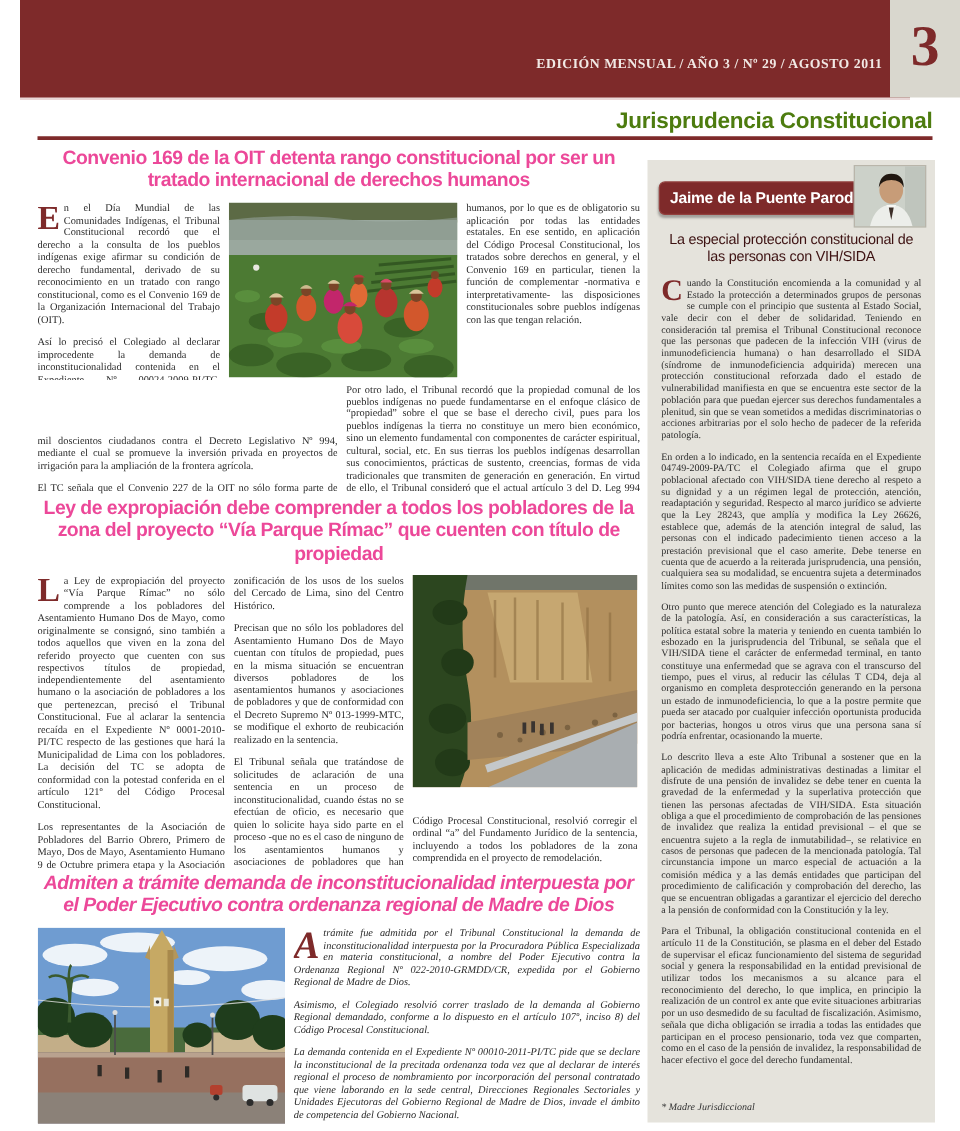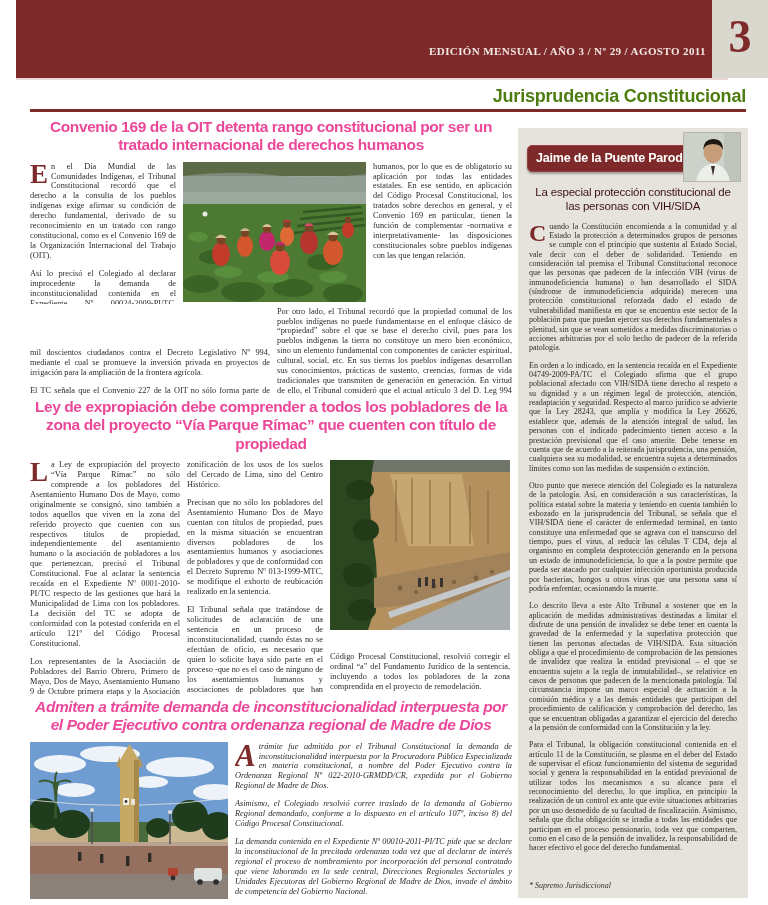--- a/index.html
+++ b/index.html
@@ -294,16 +294,16 @@
       </svg>
     </div>
     <h2 class="sb-title">La especial protección constitucional de las personas con VIH/SIDA</h2>
     <div class="sb-txt">
       <p><span class="sb-drop">C</span><span>uando la Constitución encomienda a la comunidad y al Estado la protección a determinados grupos de personas se cumple con el principio que sustenta al Estado Social, vale decir con el deber de solidaridad. Teniendo en consideración tal premisa el Tribunal Constitucional reconoce que las personas que padecen de la infección VIH (virus de inmunodeficiencia humana) o han desarrollado el SIDA (síndrome de inmunodeficiencia adquirida) merecen una protección constitucional reforzada dado el estado de vulnerabilidad manifiesta en que se encuentra este sector de la población para que puedan ejercer sus derechos fundamentales a plenitud, sin que se vean sometidos a medidas discriminatorias o acciones arbitrarias por el solo hecho de padecer de la referida patología.</span></p>
       <p>En orden a lo indicado, en la sentencia recaída en el Expediente 04749-2009-PA/TC el Colegiado afirma que el grupo poblacional afectado con VIH/SIDA tiene derecho al respeto a su dignidad y a un régimen legal de protección, atención, readaptación y seguridad. Respecto al marco jurídico se advierte que la Ley 28243, que amplía y modifica la Ley 26626, establece que, además de la atención integral de salud, las personas con el indicado padecimiento tienen acceso a la prestación previsional que el caso amerite. Debe tenerse en cuenta que de acuerdo a la reiterada jurisprudencia, una pensión, cualquiera sea su modalidad, se encuentra sujeta a determinados límites como son las medidas de suspensión o extinción.</p>
       <p>Otro punto que merece atención del Colegiado es la naturaleza de la patología. Así, en consideración a sus características, la política estatal sobre la materia y teniendo en cuenta también lo esbozado en la jurisprudencia del Tribunal, se señala que el VIH/SIDA tiene el carácter de enfermedad terminal, en tanto constituye una enfermedad que se agrava con el transcurso del tiempo, pues el virus, al reducir las células T CD4, deja al organismo en completa desprotección generando en la persona un estado de inmunodeficiencia, lo que a la postre permite que pueda ser atacado por cualquier infección oportunista producida por bacterias, hongos u otros virus que una persona sana sí podría enfrentar, ocasionando la muerte.</p>
       <p>Lo descrito lleva a este Alto Tribunal a sostener que en la aplicación de medidas administrativas destinadas a limitar el disfrute de una pensión de invalidez se debe tener en cuenta la gravedad de la enfermedad y la superlativa protección que tienen las personas afectadas de VIH/SIDA. Esta situación obliga a que el procedimiento de comprobación de las pensiones de invalidez que realiza la entidad previsional – el que se encuentra sujeto a la regla de inmutabilidad–, se relativice en casos de personas que padecen de la mencionada patología. Tal circunstancia impone un marco especial de actuación a la comisión médica y a las demás entidades que participan del procedimiento de calificación y comprobación del derecho, las que se encuentran obligadas a garantizar el ejercicio del derecho a la pensión de conformidad con la Constitución y la ley.</p>
       <p>Para el Tribunal, la obligación constitucional contenida en el artículo 11 de la Constitución, se plasma en el deber del Estado de supervisar el eficaz funcionamiento del sistema de seguridad social y genera la responsabilidad en la entidad previsional de utilizar todos los mecanismos a su alcance para el reconocimiento del derecho, lo que implica, en principio la realización de un control ex ante que evite situaciones arbitrarias por un uso desmedido de su facultad de fiscalización. Asimismo, señala que dicha obligación se irradia a todas las entidades que participan en el proceso pensionario, toda vez que comparten, como en el caso de la pensión de invalidez, la responsabilidad de hacer efectivo el goce del derecho fundamental.</p>
     </div>
-    <div class="footnote">* Supremo Jurisdiccional</div>
+    <div class="footnote">* Madre Jurisdiccional</div>
   </aside>
 
 </div>
 
 </body></html>

